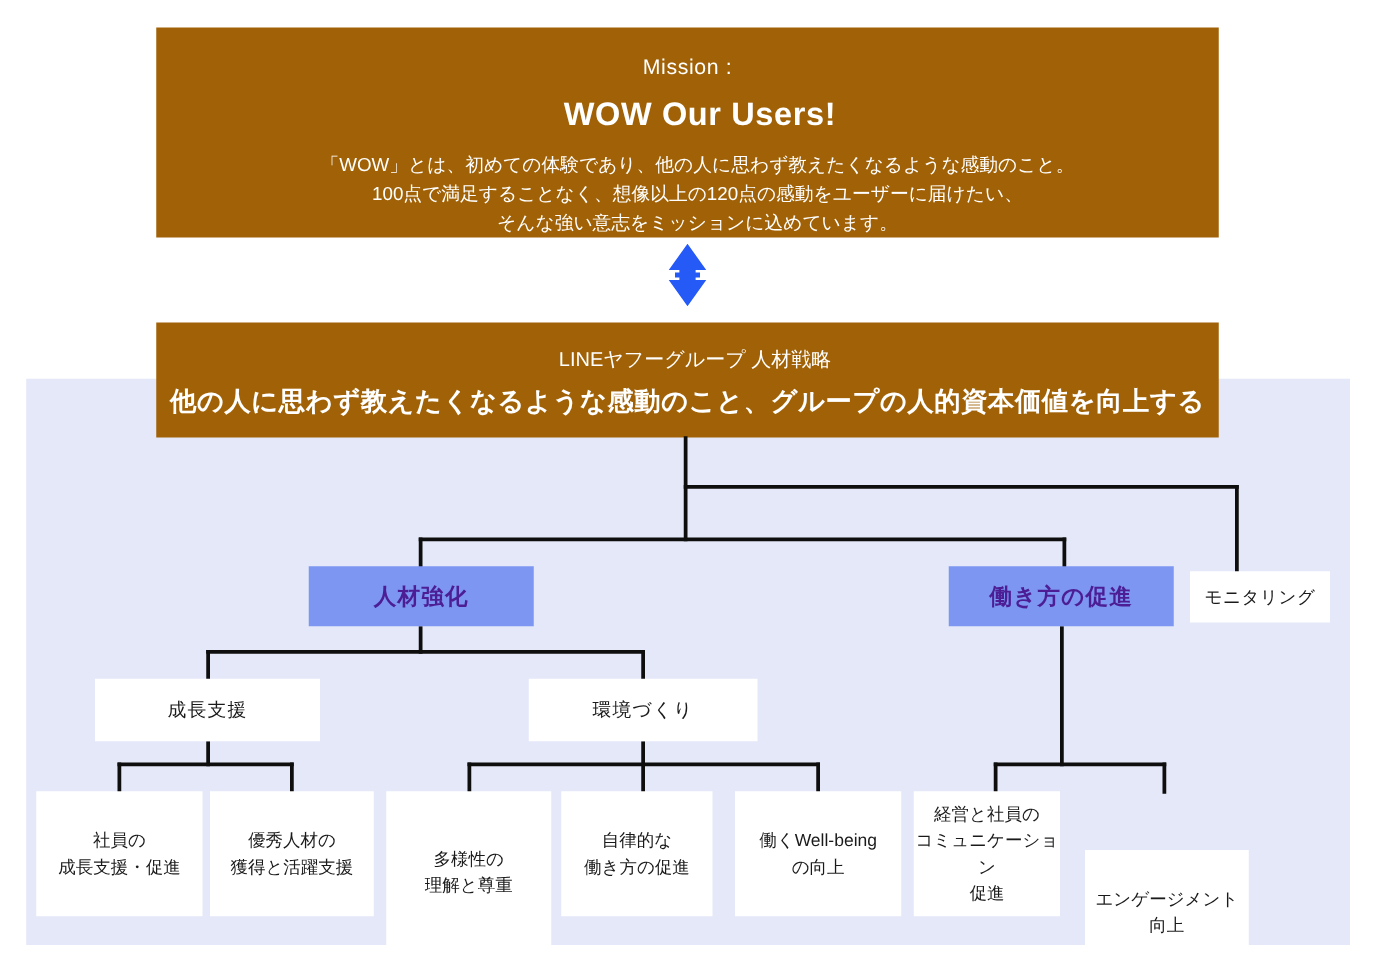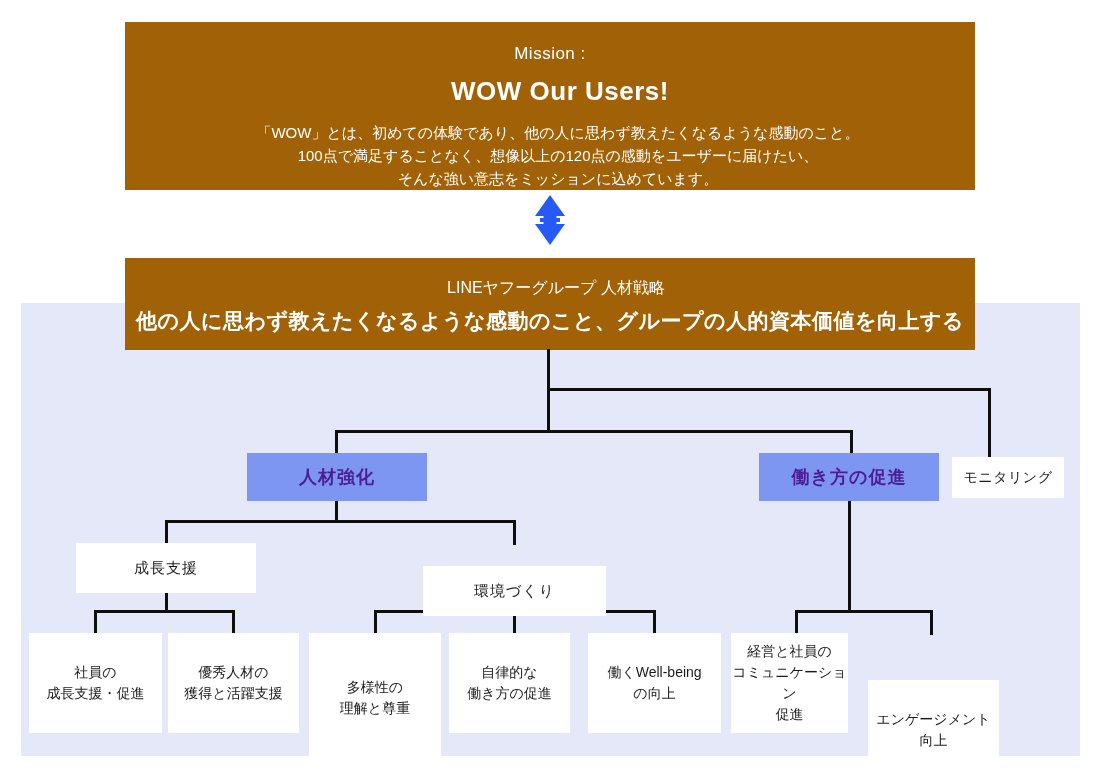--- a/index.html
+++ b/index.html
@@ -126,21 +126,21 @@
   <div class="node pillar" style="left:759px; top:453px; width:180px; height:48px;">
     <span>働き方の促進</span>
   </div>
   <div class="node whitebox monitor" style="left:952px; top:457px; width:112px; height:41px;">
     <span>モニタリング</span>
   </div>
 
   <div class="node whitebox subtheme" style="left:76px; top:543px; width:180px; height:50px;">
     <span>成長支援</span>
   </div>
-  <div class="node whitebox subtheme" style="left:423px; top:543px; width:183px; height:50px;margin-top:23px;">
+  <div class="node whitebox subtheme" style="left:423px; top:543px; width:183px; height:50px;">
     <span>環境づくり</span>
   </div>
 
   <div class="node whitebox initiative" style="left:29px; top:633px; width:133px; height:100px;">
     <div>
       <span>社員の</span>
       <span>成長支援・促進</span>
     </div>
   </div>
   <div class="node whitebox initiative" style="left:168px; top:633px; width:131px; height:100px;">

